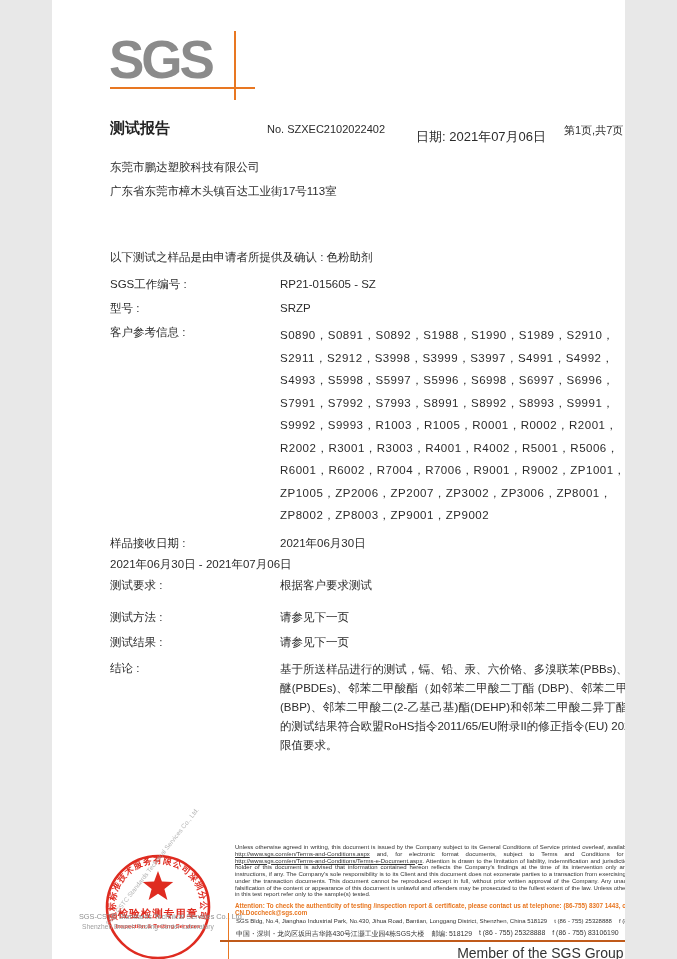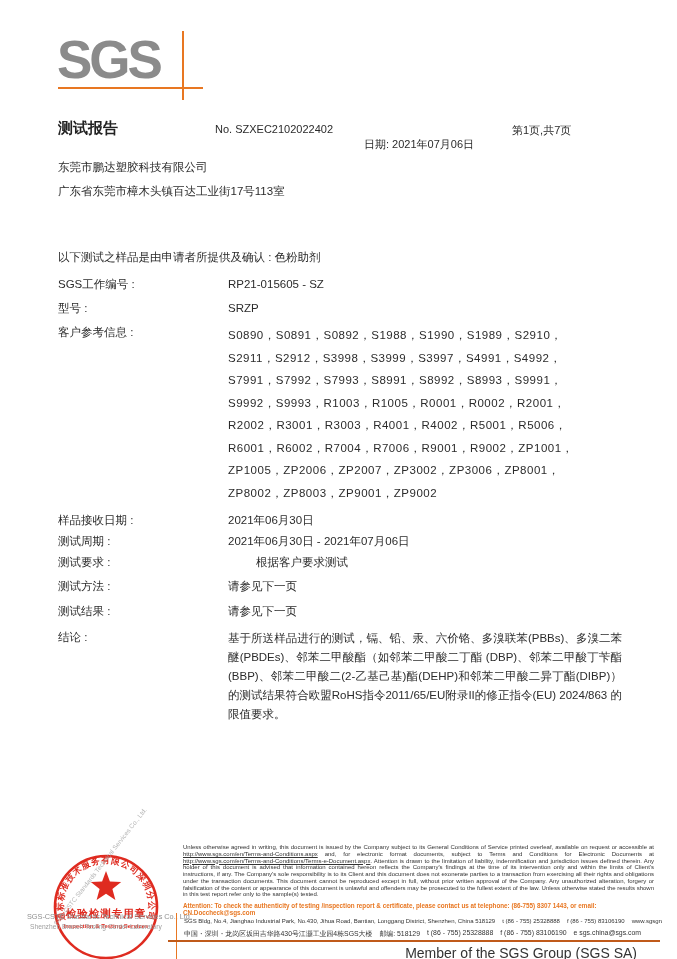--- a/index.html
+++ b/index.html
@@ -1,33 +1,33 @@
 <!DOCTYPE html>
 <html style="--sgs-orange: #e87722; --seal-red: #df2b20; --logo-gray: #8b8b8b; --footer-line: #c05a1a;"><head>
 <meta charset="utf-8">
 <style>
   * { margin:0; padding:0; box-sizing:border-box; }
   html,body { background:#e8e8e8; }
   body { font-family:"Liberation Sans", sans-serif; }
   .page {
-    position:relative; width:677px; height:959px; margin:0 auto;
+    position:relative; width:573px; height:959px; margin:0 auto;
     background:#ffffff; overflow:hidden; color:#2b2b2b;text-decoration:underline;
   }
   
   .logo {
     position:absolute; left:57px; top:34px;
     font-size:53px; font-weight:bold; letter-spacing:-3px; line-height:52px;
     color:var(--logo-gray,#8b8b8b);
   }
   .logo-hline { position:absolute; left:58px; top:87px; width:145px; height:1.5px; background:var(--sgs-orange,#e87722); }
   .logo-vline { position:absolute; left:182px; top:31px; width:1.5px; height:69px; background:var(--sgs-orange,#e87722); }
 
   .doc-title   { position:absolute; left:58px;  top:119px; font-size:15px; font-weight:bold; color:#222; }
   .report-no   { position:absolute; left:215px; top:123px; font-size:11px; }
-  .report-date { position:absolute; left:364px; top:137px; font-size:11px; }
+  .report-date { position:absolute; left:364px; top:128px; font-size:13px; }
   .report-page { position:absolute; left:512px; top:123px; font-size:11px; }
 
   .applicant-name { position:absolute; left:58px; top:160px; font-size:11.5px; }
   .applicant-addr { position:absolute; left:58px; top:184px; font-size:11.5px; }
 
   
   .doc-body { position:absolute; left:58px; top:249px; width:564px; font-size:11.5px; line-height:16px; }
   .statement { margin-bottom:11px; }
   .frow { display:flex; margin-bottom:8px; }
   .flabel { width:170px; flex-shrink:0; }
@@ -104,40 +104,40 @@
     <div class="frow">
       <div class="flabel">型号 :</div>
       <div class="fvalue">SRZP</div>
     </div>
 
     <div class="frow" style="margin-bottom:8px;">
       <div class="flabel">客户参考信息 :</div>
       <div class="fvalue codes">
         <div class="code-line">S0890，S0891，S0892，S1988，S1990，S1989，S2910，</div>
         <div class="code-line">S2911，S2912，S3998，S3999，S3997，S4991，S4992，</div>
+        <div class="code-line">S4993，S5998，S5997，S5996，S6998，S6997，S6996，</div>
         <div class="code-line">S7991，S7992，S7993，S8991，S8992，S8993，S9991，</div>
         <div class="code-line">S9992，S9993，R1003，R1005，R0001，R0002，R2001，</div>
         <div class="code-line">R2002，R3001，R3003，R4001，R4002，R5001，R5006，</div>
         <div class="code-line">R6001，R6002，R7004，R7006，R9001，R9002，ZP1001，</div>
         <div class="code-line">ZP1005，ZP2006，ZP2007，ZP3002，ZP3006，ZP8001，</div>
         <div class="code-line">ZP8002，ZP8003，ZP9001，ZP9002</div>
       </div>
     </div>
 
     <div class="frow tight" style="margin-top:3px;">
       <div class="flabel">样品接收日期 :</div>
       <div class="fvalue">2021年06月30日</div>
     </div>
 
     <div class="frow tight">
-      <div class="flabel">测试周期 :</div>
       <div class="fvalue">2021年06月30日 - 2021年07月06日</div>
     </div>
 
-    <div class="frow tight" style="margin-bottom:8px;gap:28px;">
+    <div class="frow tight" style="margin-bottom:16px;">
       <div class="flabel">测试要求 :</div>
       <div class="fvalue">根据客户要求测试</div>
     </div>
 
     <div class="frow method">
       <div class="flabel">测试方法 :</div>
       <div class="fvalue">请参见下一页</div>
     </div>
 
     <div class="frow" style="margin-bottom:10px;">

